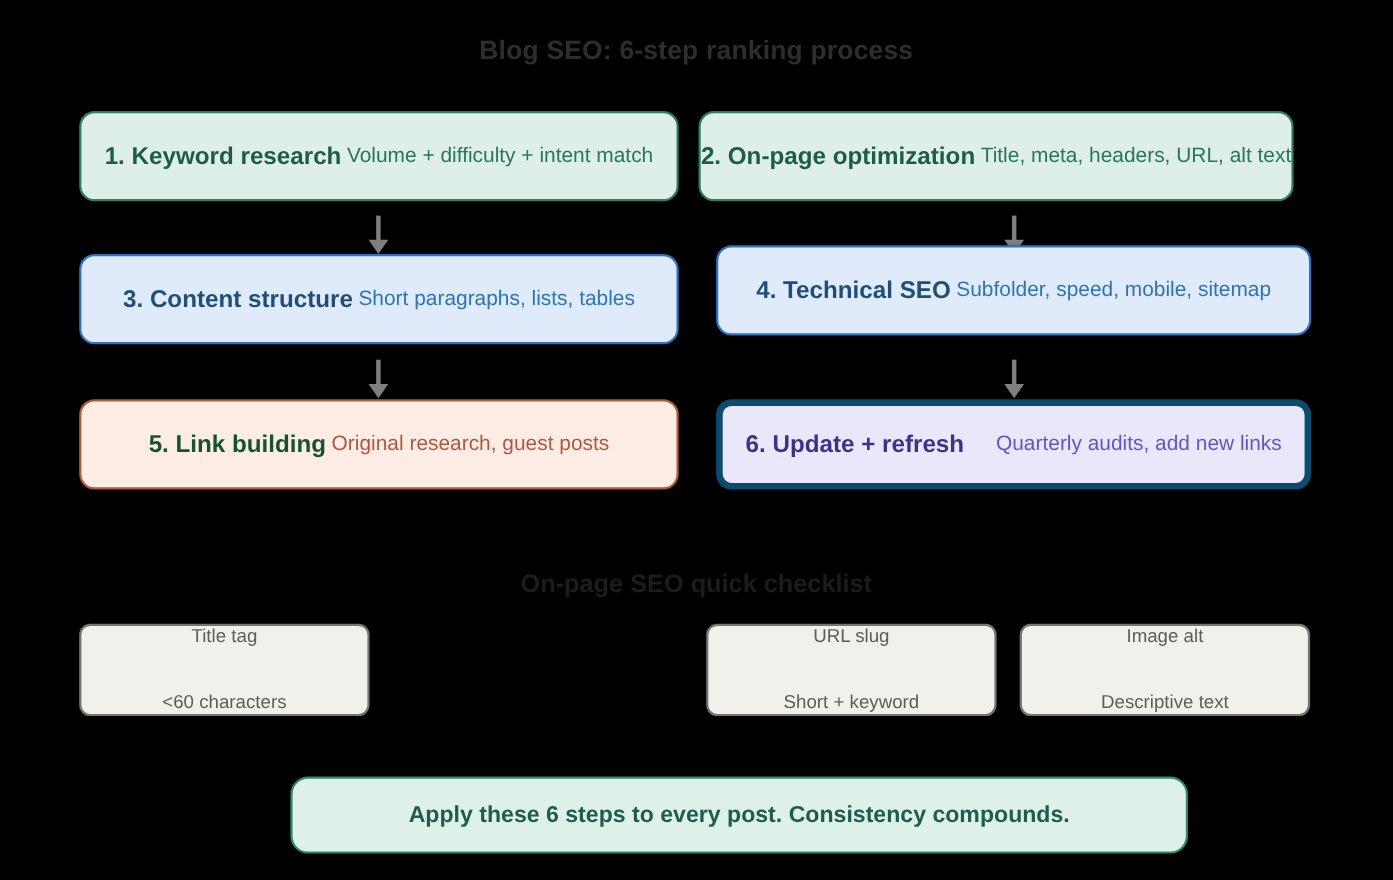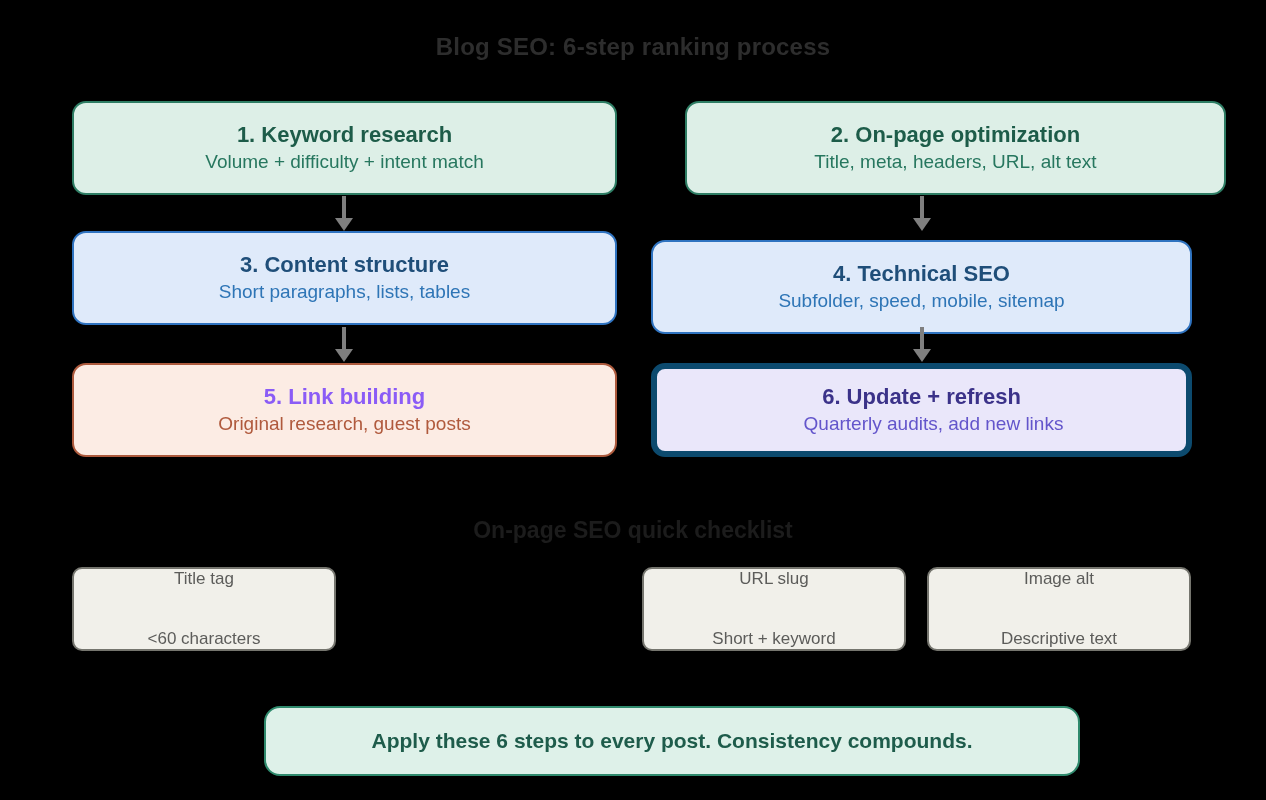--- a/index.html
+++ b/index.html
@@ -15,37 +15,37 @@
     text-align:center;
     font-size:24px;font-weight:bold;color:#2d2d2d;
     letter-spacing:0.2px;
   }
   .section-title{
     position:absolute;left:0;top:517px;width:100%;
     text-align:center;
     font-size:23px;font-weight:bold;color:#1c1c1c;
   }
   .step{
-    position:absolute;height:94px;
+    position:absolute;height:82px;
     border-radius:14px;
-    display:flex;flex-direction:column;justify-content:center;align-items:center;
+    display:flex;justify-content:center;align-items:center;
     gap:5px;
     box-shadow:2px 2px 4px rgba(0,0,0,0.55);
     box-sizing:border-box;
   }
   .step .step-title{font-size:22px;font-weight:bold;line-height:1.1;}
   .step .step-sub{font-size:19px;line-height:1.1;}
   .step.green{background:#ddefe7;border:2px solid #2e7d64;}
   .step.green .step-title{color:#1d5c49;}
   .step.green .step-sub{color:#27775f;}
   .step.blue{background:#dfeafa;border:2px solid #2f73c0;}
   .step.blue .step-title{color:#1f4e79;}
   .step.blue .step-sub{color:#2e75b6;}
   .step.red{background:#fcece4;border:2px solid #ad5a3d;}
-  .step.red .step-title{color:#8b5cf6;text-align:right;}
+  .step.red .step-title{color:#14532d;text-align:right;}
   .step.red .step-sub{color:#b05a3d;}
   .step.purple{background:#eae7fa;border:6px solid #0c4a6e;text-align:right;}
   .step.purple .step-title{color:#3b3289;}
   .step.purple .step-sub{color:#6355cb;margin-left:24px;}
   .arrow{
     position:absolute;width:20px;height:36px;
   }
   .arrow .stem{
     position:absolute;left:8px;top:0;width:4px;height:24px;background:#7f7f7f;
   }
@@ -76,39 +76,39 @@
 <body>
 
 <div class="canvas">
 
   <div class="main-title">Blog SEO: 6-step ranking process</div>
 
   <div class="step green" style="left:72px;top:101px;width:545px">
     <div class="step-title">1. Keyword research</div>
     <div class="step-sub">Volume + difficulty + intent match</div>
   </div>
-  <div class="step green" style="left:685px;top:101px;width:541px">
+  <div class="step green" style="left:635px;top:101px;width:541px">
     <div class="step-title">2. On-page optimization</div>
     <div class="step-sub">Title, meta, headers, URL, alt text</div>
   </div>
 
   <div class="arrow" style="left:334px;top:196px">
     <div class="stem"></div>
     <div class="head"></div>
   </div>
   <div class="arrow" style="left:912px;top:196px">
     <div class="stem"></div>
     <div class="head"></div>
   </div>
 
   <div class="step blue" style="left:72px;top:231px;width:545px">
     <div class="step-title">3. Content structure</div>
     <div class="step-sub">Short paragraphs, lists, tables</div>
   </div>
-  <div class="step blue" style="left:651px;top:240px;width:541px">
+  <div class="step blue" style="left:651px;top:223px;width:541px">
     <div class="step-title">4. Technical SEO</div>
     <div class="step-sub">Subfolder, speed, mobile, sitemap</div>
   </div>
 
   <div class="arrow" style="left:334px;top:327px">
     <div class="stem"></div>
     <div class="head"></div>
   </div>
   <div class="arrow" style="left:912px;top:327px">
     <div class="stem"></div>

